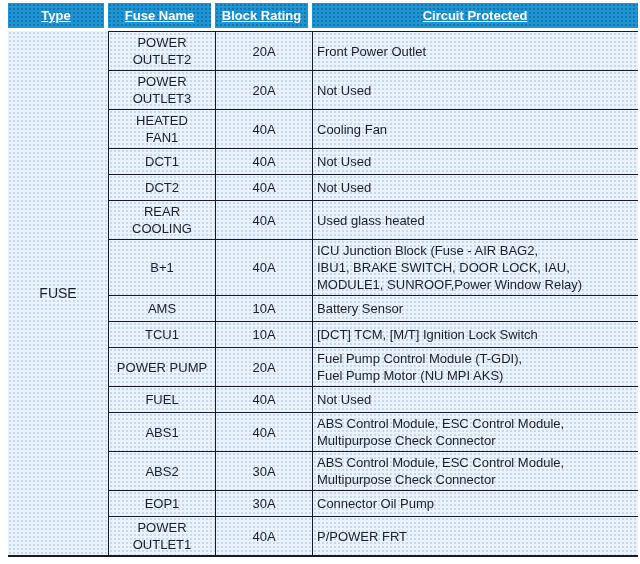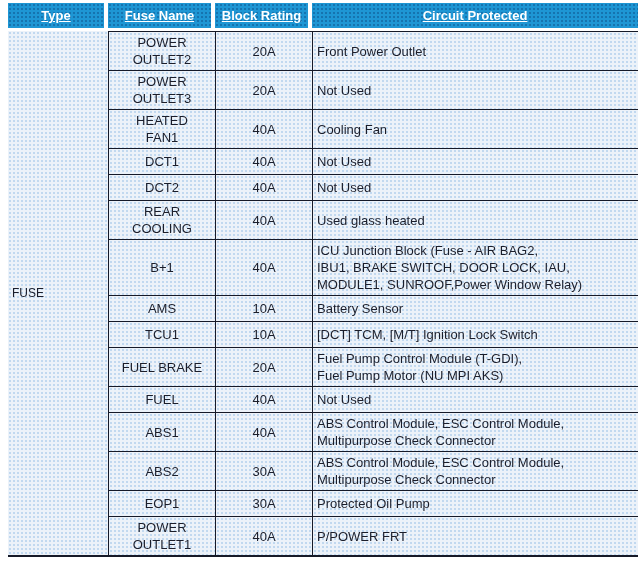--- a/index.html
+++ b/index.html
@@ -56,21 +56,22 @@
     border-left: 1.5px solid #161a28;
     border-top: 1.5px solid #161a28;
   }
   td.cell-circuit {
     text-align: left;
     border-left: 1.5px solid #161a28;
     border-top: 1.5px solid #161a28;
   }
   td.cell-type {
     border: none;
-    font-size: 12px;
+    text-align: center;
+    font-size: 14px;
   }
 </style>
 </head>
 <body>
 
 <table class="fuse-table">
   <colgroup>
     <col class="c-type">
       <col class="c-name">
       <col class="c-rating">
@@ -131,21 +132,21 @@
     <td class="cell-name">AMS</td>
     <td class="cell-rating">10A</td>
     <td class="cell-circuit">Battery Sensor</td>
   </tr>
       <tr>
     <td class="cell-name">TCU1</td>
     <td class="cell-rating">10A</td>
     <td class="cell-circuit">[DCT] TCM, [M/T] Ignition Lock Switch</td>
   </tr>
       <tr>
-    <td class="cell-name">FUEL BRAKE</td>
+    <td class="cell-name">POWER PUMP</td>
     <td class="cell-rating">20A</td>
     <td class="cell-circuit">Fuel Pump Control Module (T-GDI),
 Fuel Pump Motor (NU MPI AKS)</td>
   </tr>
       <tr>
     <td class="cell-name">FUEL</td>
     <td class="cell-rating">40A</td>
     <td class="cell-circuit">Not Used</td>
   </tr>
       <tr>
@@ -156,21 +157,21 @@
   </tr>
       <tr>
     <td class="cell-name">ABS2</td>
     <td class="cell-rating">30A</td>
     <td class="cell-circuit">ABS Control Module, ESC Control Module,
 Multipurpose Check Connector</td>
   </tr>
       <tr>
     <td class="cell-name">EOP1</td>
     <td class="cell-rating">30A</td>
-    <td class="cell-circuit">Protected Oil Pump</td>
+    <td class="cell-circuit">Connector Oil Pump</td>
   </tr>
       <tr>
     <td class="cell-name">POWER
 OUTLET1</td>
     <td class="cell-rating">40A</td>
     <td class="cell-circuit">P/POWER FRT</td>
   </tr>
     </tbody>
 </table>
 

